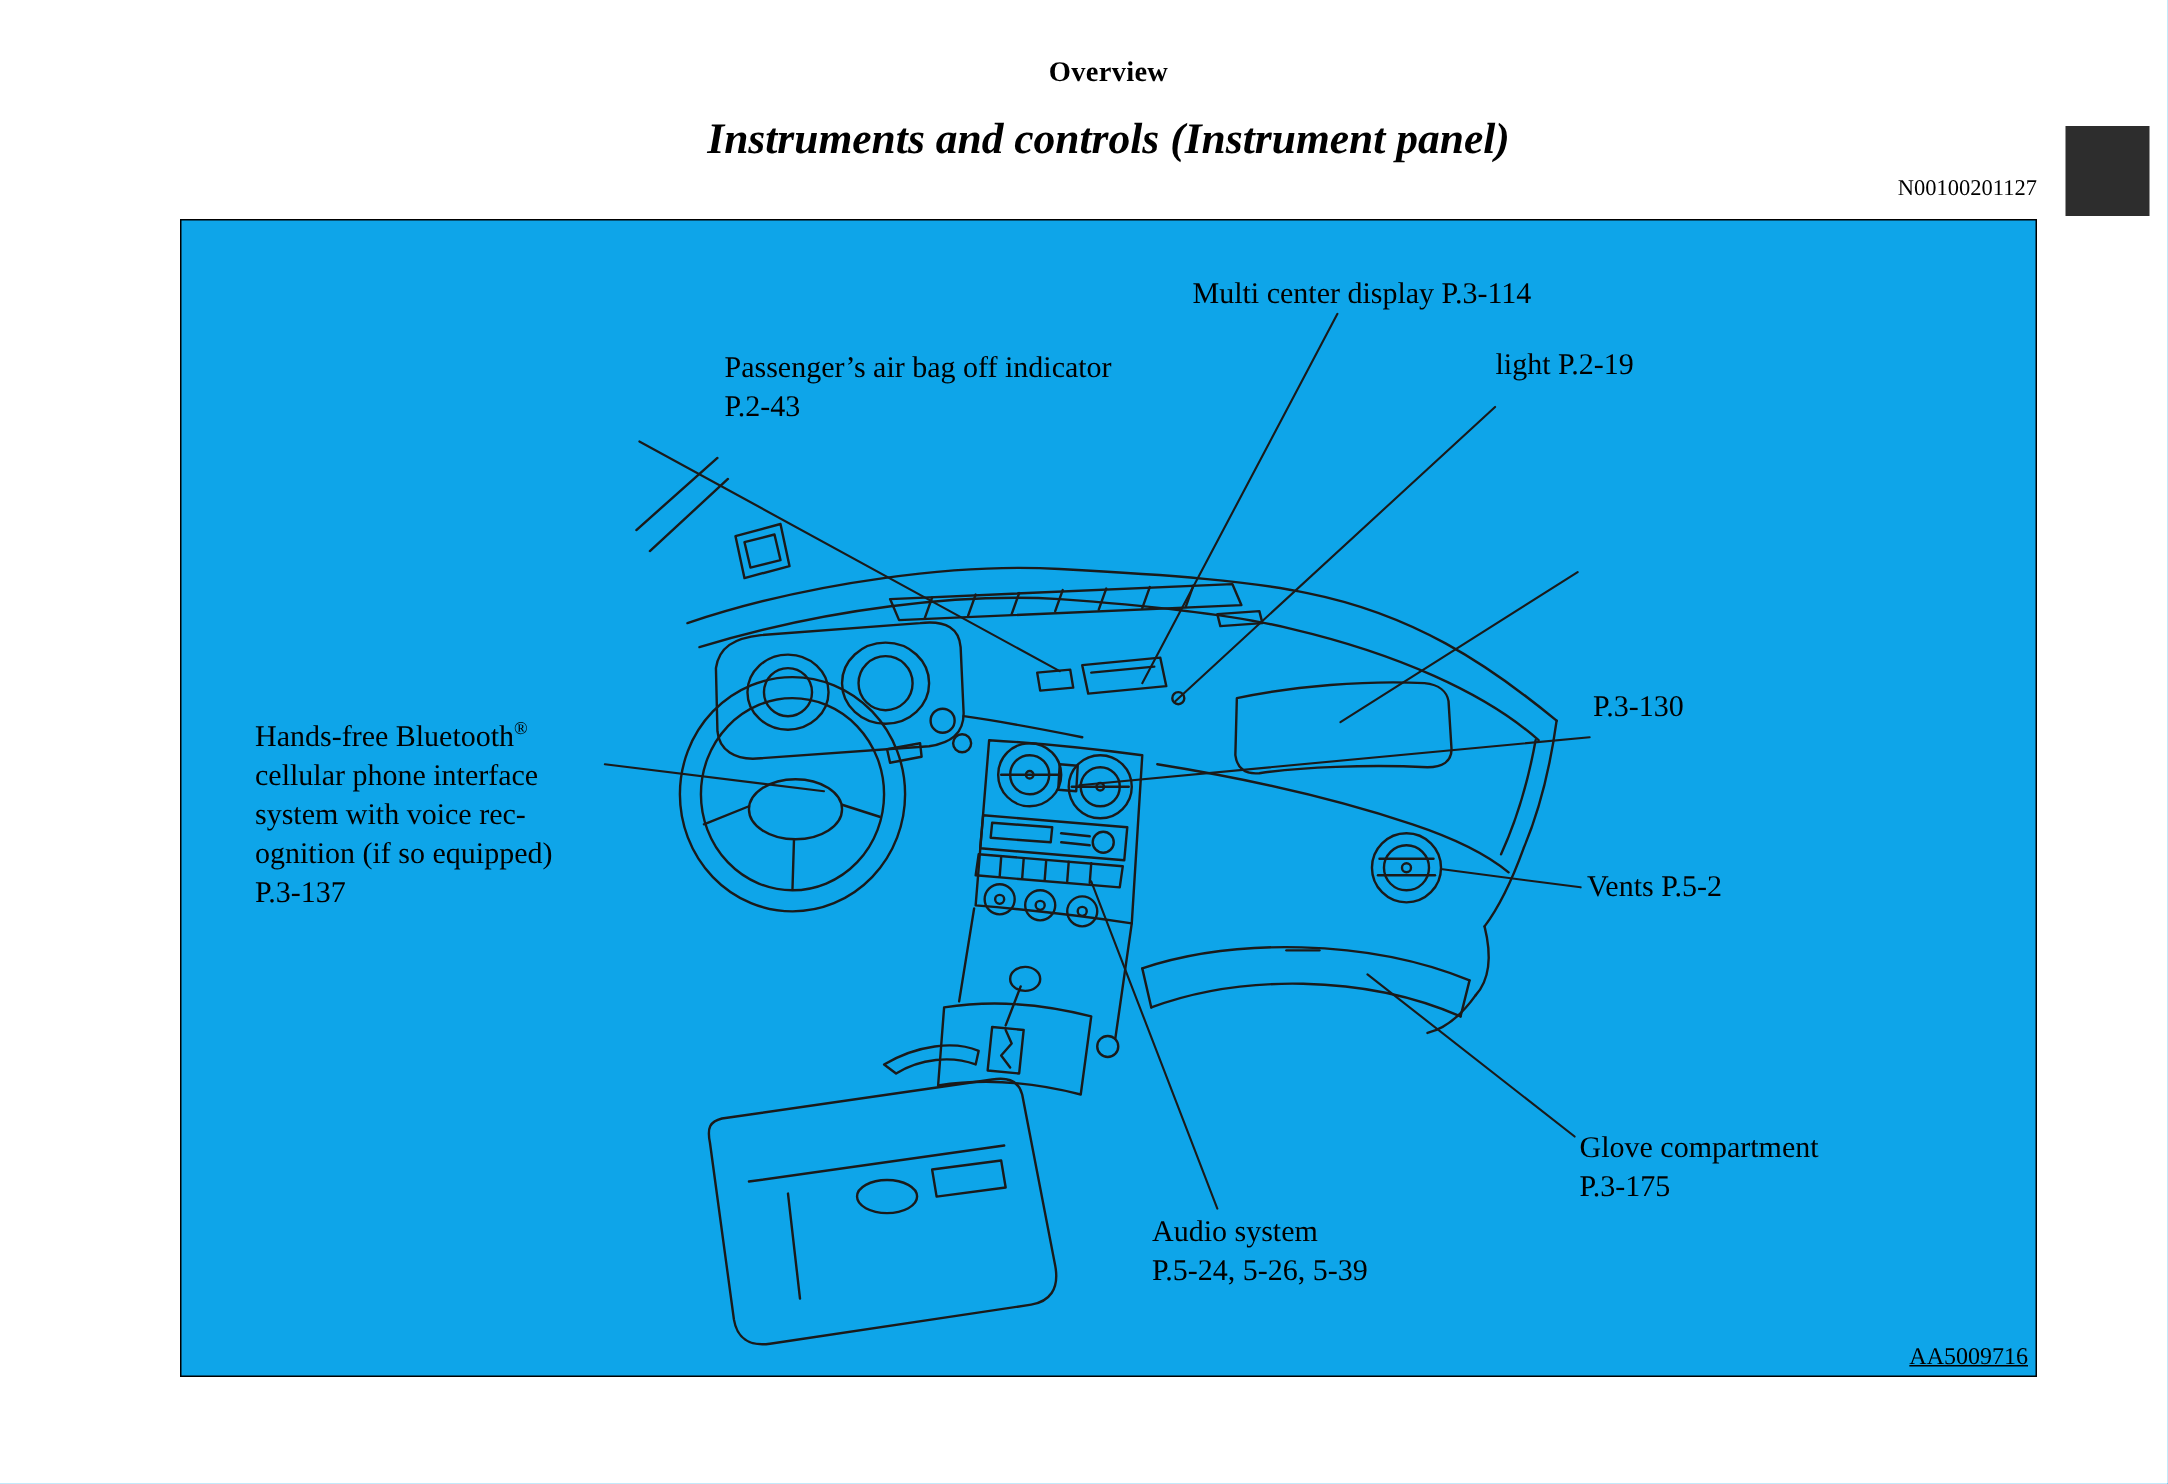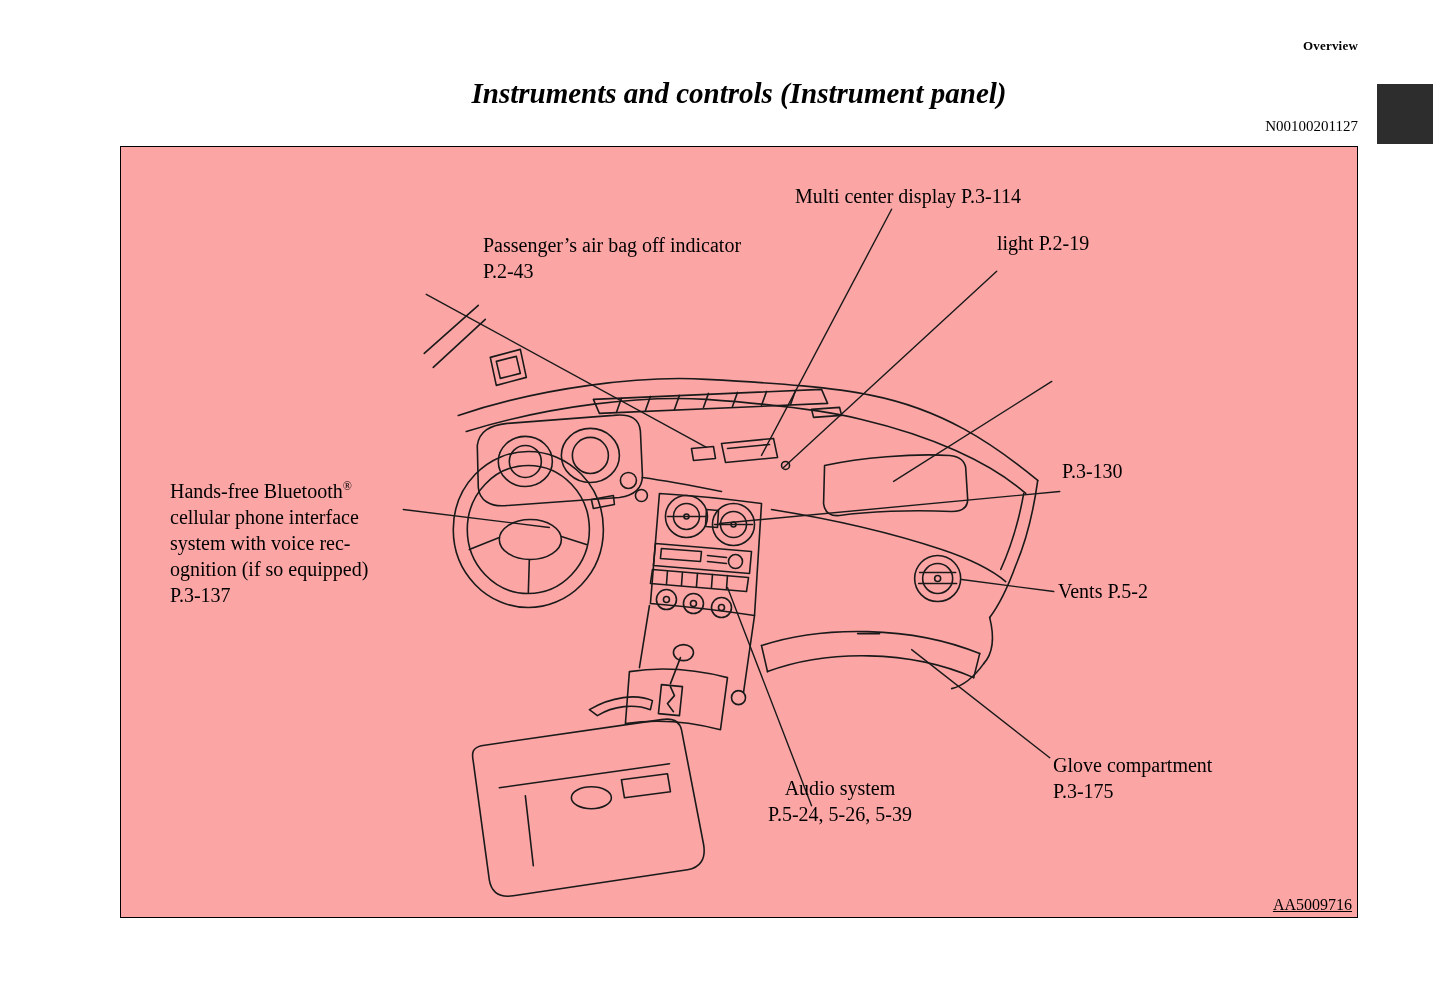--- a/index.html
+++ b/index.html
@@ -6,38 +6,38 @@
   html, body { background: #ffffff; }
   body {
     width: 1445px; height: 989px;
     position: relative;
     font-family: "Liberation Serif", serif;
     color: #000;
     overflow: hidden;
   }
   .section-label {
     position: absolute; top: 38px; left: 120px; width: 1238px;
-    text-align: right; font-size: 13px; font-weight: bold;
+    text-align: center; font-size: 19px; font-weight: bold;
     letter-spacing: 0.2px;
   }
   .page-title {
     position: absolute; top: 77px; left: 120px; width: 1238px;
     text-align: center; font-size: 29px; font-weight: bold; font-style: italic;
   }
   .doc-code {
     position: absolute; top: 118px; left: 120px; width: 1238px;
     text-align: right; font-size: 15px;
   }
   .page-tab {
     position: absolute; left: 1377px; top: 84px; width: 56px; height: 60px;
     background: #2d2d2d;
   }
   .figure-box {
     position: absolute; left: 120px; top: 146px; width: 1238px; height: 772px;
-    border: 1.5px solid #000; background: #fca5a5;
+    border: 1.5px solid #000; background: #0ea5e9;
   }
   .figure-box svg {
     position: absolute; left: 0; top: 0; width: 100%; height: 100%;
   }
   .callout {
     position: absolute; font-size: 20px; line-height: 26px;
     white-space: nowrap;
   }
   .callout sup { font-size: 12px; vertical-align: super; line-height: 0; }
   .figure-code {
@@ -215,19 +215,19 @@
 
   <div class="callout" style="left:937px; top:431px;">
     <div>Vents P.5-2</div>
   </div>
 
   <div class="callout" style="left:932px; top:605px;">
     <div>Glove compartment</div>
     <div>P.3-175</div>
   </div>
 
-  <div class="callout" style="left:647px; top:628px;text-align:center;">
+  <div class="callout" style="left:647px; top:661px;">
     <div>Audio system</div>
     <div>P.5-24, 5-26, 5-39</div>
   </div>
 
   <div class="figure-code">AA5009716</div>
 </div>
 
 </body></html>

